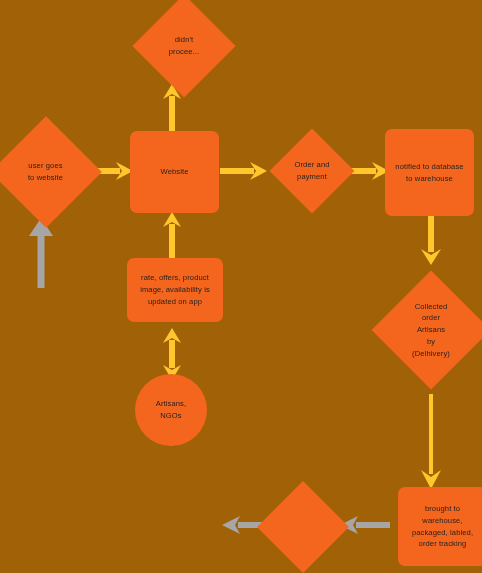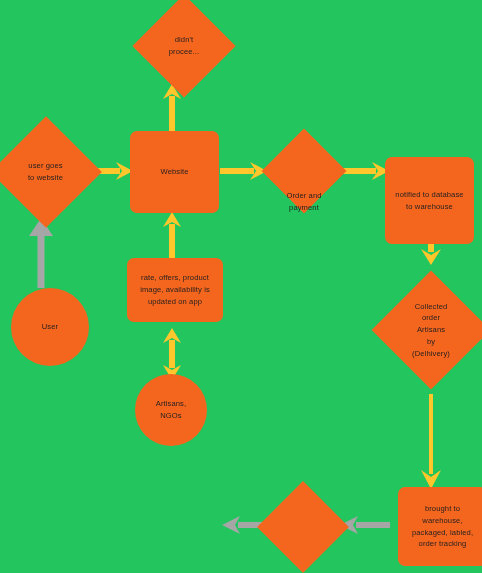--- a/index.html
+++ b/index.html
@@ -9,21 +9,21 @@
     padding: 0;
     background: #000000;
   }
   body {
     font-family: "Liberation Sans", sans-serif;
   }
   #canvas {
     position: relative;
     width: 482px;
     height: 573px;
-    background: #22c55e;
+    background: #a16207;
     overflow: hidden;
   }
 
   
   .node {
     position: absolute;
     display: flex;
     align-items: center;
     justify-content: center;
     text-align: center;
@@ -164,34 +164,31 @@
   <div class="node diamond" style="left:-12px; top:116px; width:115px; height:112px;">
     <div class="shape" style="width:79px; height:79px;"></div>
     <div class="label">user goes
 to website</div>
   </div>
 
   <div class="node rect" style="left:130px; top:131px; width:89px; height:82px;">
     <div class="label">Website</div>
   </div>
 
-  <div class="node diamond" style="left:262px; top:128px; width:84px; height:86px;align-items:flex-end;">
+  <div class="node diamond" style="left:270px; top:128px; width:84px; height:86px;">
     <div class="shape" style="width:60px; height:60px;"></div>
     <div class="label">Order and
 payment</div>
   </div>
 
-  <div class="node rect" style="left:385px; top:129px; width:89px; height:87px;margin-top:28px;">
+  <div class="node rect" style="left:385px; top:129px; width:89px; height:87px;">
     <div class="label">notified to database
 to warehouse</div>
   </div>
 
-  <div class="node circle" style="left:11px; top:288px; width:78px; height:78px;">
-    <div class="label">User</div>
-  </div>
 
   <div class="node rect" style="left:127px; top:258px; width:96px; height:64px;">
     <div class="label">rate, offers, product
 image, availability is
 updated on app</div>
   </div>
 
   <div class="node circle" style="left:135px; top:374px; width:72px; height:72px;align-items:center;">
     <div class="label">Artisans,
 NGOs</div>

